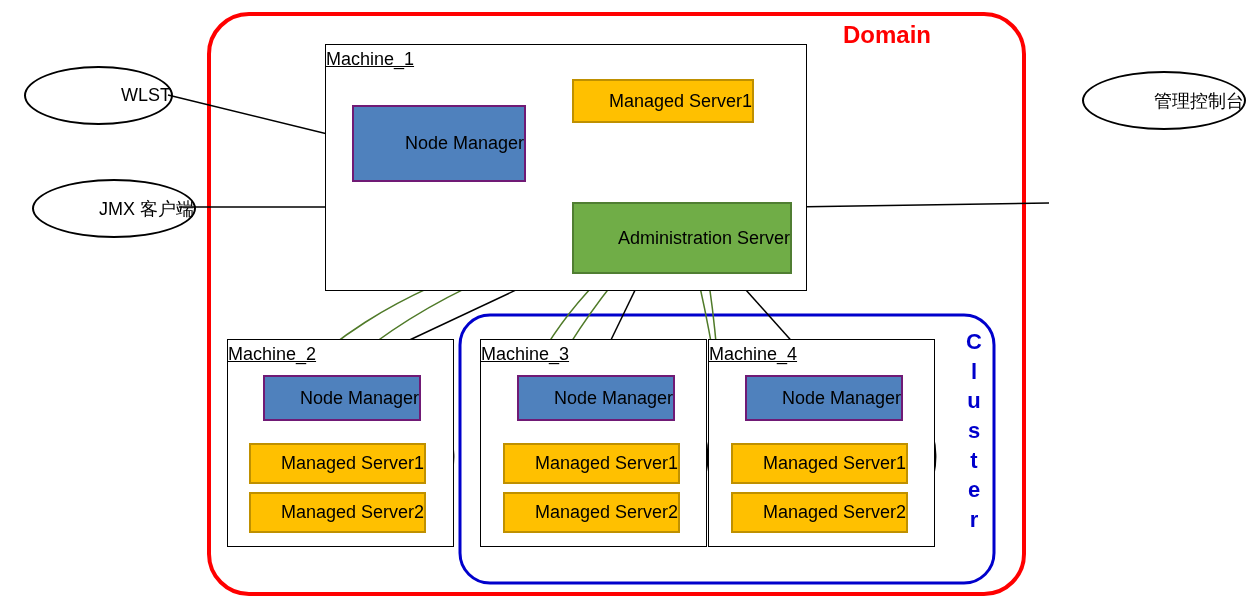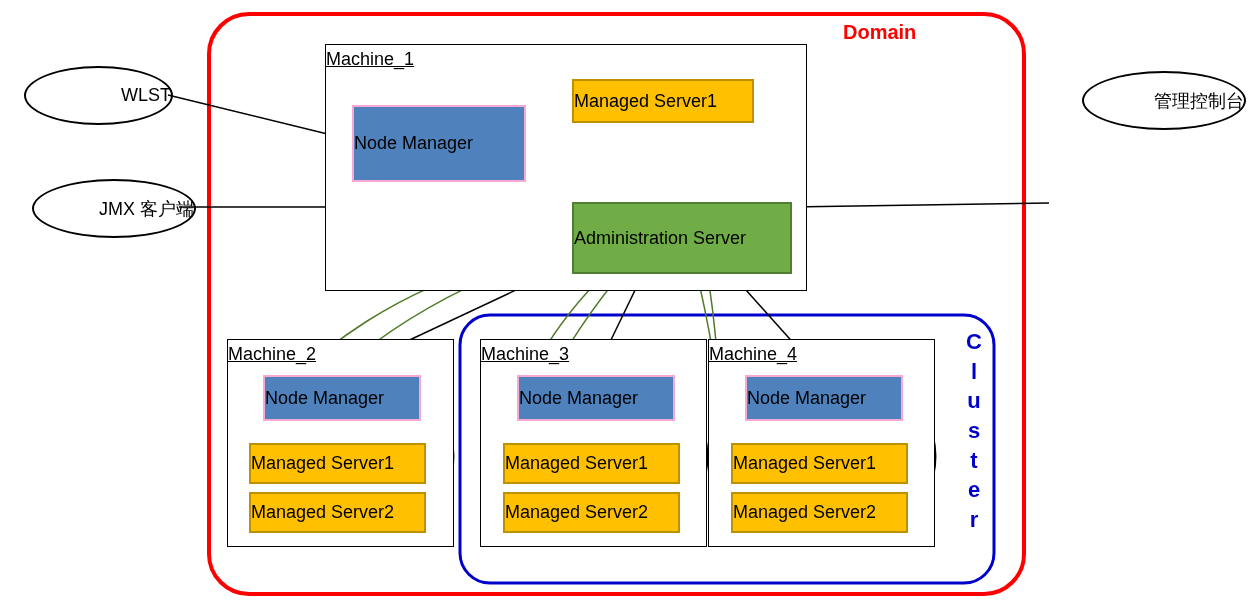--- a/index.html
+++ b/index.html
@@ -7,28 +7,28 @@
     padding: 0;
     width: 1251px;
     height: 601px;
     position: relative;
     font-family: Arial, sans-serif;
     font-size: 18px;
     background: white;
   }
   .abs { position: absolute; }
   svg { position: absolute; top: 0; left: 0; }
-  .box { border: 2px solid #000; display: flex; align-items: center; justify-content: flex-start; text-align: center; }
+  .box { border: 2px solid #000; display: flex; align-items: center; justify-content: flex-end; text-align: center; }
   .ellipse { border: 2px solid #000; border-radius: 50%; display: flex; align-items: center; justify-content: flex-end; }
   .machine-box { border: 1.5px solid #000; background: white; }
   .machine-label { position: absolute; top: 4px; left: 0; text-decoration: underline; }
-  .blue-box { background: #4F81BD; border: 2px solid #f9a8d4; }
+  .blue-box { background: #4F81BD; border: 2px solid #701a75; }
   .orange-box { background: #FFC000; border: 2px solid #BF9000; }
   .green-box  { background: #70AD47; border: 2px solid #507E32; }
-  .domain-label { color: #FF0000; font-weight: bold; font-size: 20px; }
+  .domain-label { color: #FF0000; font-weight: bold; font-size: 24px; }
   .cluster-label { color: #0000CC; font-weight: bold; font-size: 22px; text-align: center; line-height: 1.35; }
 </style>
 </head>
 <body>
 
 <svg class="abs" width="1251" height="601" viewBox="0 0 1251 601">
   <defs>
     <marker id="ah" viewBox="0 0 10 10" refX="9" refY="5" markerWidth="7" markerHeight="7" orient="auto">
       <path d="M0,0 L10,5 L0,10 z" fill="black"></path>
     </marker>

